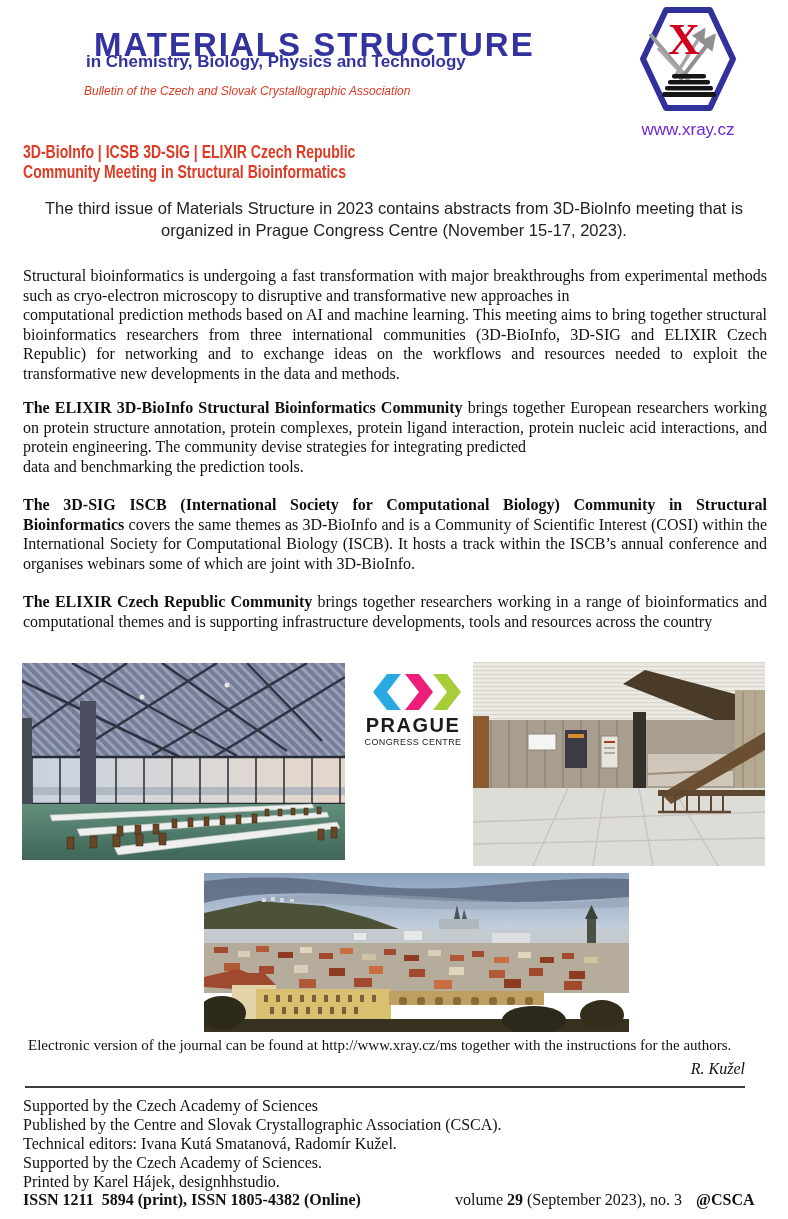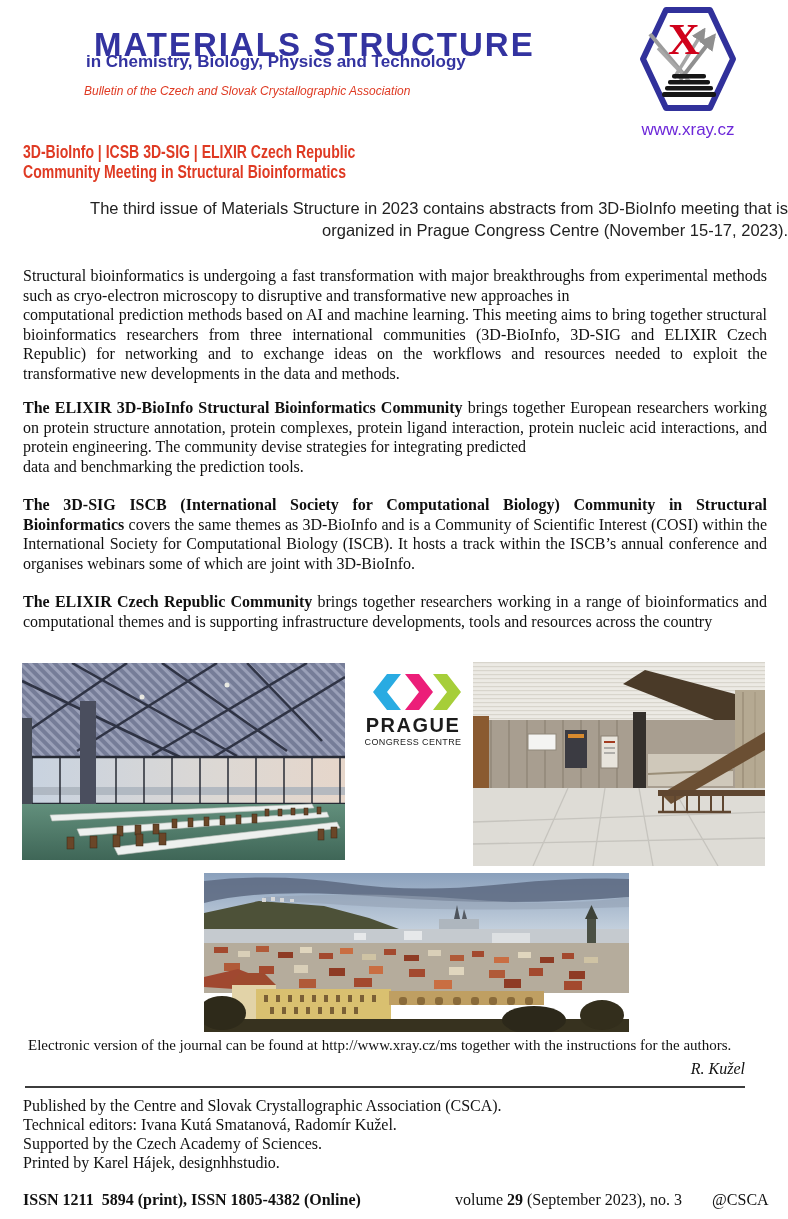--- a/index.html
+++ b/index.html
@@ -17,21 +17,21 @@
      font-family:"Liberation Sans",sans-serif;font-weight:normal;font-style:italic;
      font-size:12px;color:var(--accent_red);white-space:nowrap;}
   .xray-logo{position:absolute;left:634px;top:4px;width:108px;text-align:center;}
   .xray-url{margin-top:2px;font-family:"Liberation Sans",sans-serif;font-size:17px;color:#6d28d9;}
 
   
   .red-heading{position:absolute;left:23px;top:142px;
      font-family:"Liberation Sans",sans-serif;font-weight:bold;font-size:18px;
      line-height:20px;color:var(--accent_red);transform:scaleX(.78);transform-origin:left top;
      white-space:nowrap;}
-  .intro{position:absolute;left:0;top:197px;width:788px;text-align:right;
+  .intro{position:absolute;left:0;top:197px;width:788px;text-align:center;
      font-family:"Liberation Sans",sans-serif;font-size:16.5px;line-height:22px;color:#222;}
 
   
   .body-text{position:absolute;left:23px;top:266px;width:744px;
      font-size:16px;line-height:19.5px;text-align:justify;color:#101010;}
   .body-text p{margin:0 0 15px 0;}
   .body-text p.g2{margin-bottom:19px;}
   .body-text p:last-child{margin-bottom:0;}
   .body-text b{font-weight:bold;margin-top:28px;}
 
@@ -43,21 +43,21 @@
   #photo-panorama{left:204px;top:873px;}
 
   
   .electronic{position:absolute;left:28px;top:1037px;width:740px;font-size:15px;white-space:nowrap;}
   .signature{position:absolute;right:43px;top:1060px;font-style:italic;font-size:16px;text-align:center;}
   .footer-rule{position:absolute;left:25px;top:1086px;width:720px;height:2px;background:#3c3c3c;}
   .footer-lines{position:absolute;left:23px;top:1096px;font-size:16px;line-height:19px;white-space:nowrap;}
   .issn-line{position:absolute;left:23px;top:1191px;font-size:16px;font-weight:bold;white-space:pre-wrap;}
   .volume-line{position:absolute;left:455px;top:1191px;font-size:16px;white-space:nowrap;}
   .volume-line b{font-weight:bold;}
-  .volume-line .csca{margin-left:30px;}
+  .volume-line .csca{margin-left:14px;font-weight:bold;}
 </style>
 </head>
 <body>
 
 <div class="page">
 
   <h1 class="journal-title">MATERIALS STRUCTURE</h1>
   <div class="journal-subtitle">in Chemistry, Biology, Physics and Technology</div>
   <div class="bulletin">Bulletin of the Czech and Slovak Crystallographic Association</div>
 
@@ -353,20 +353,21 @@
     <ellipse cx="398" cy="142" rx="22" ry="15" fill="#332e1c"></ellipse>
   </svg>
 
   <div class="electronic"><span>Electronic version of the journal can be found at </span><span>http://www.xray.cz/ms</span><span> together with the instructions for the authors.</span></div>
 
   <div class="signature">R. Kužel</div>
 
   <div class="footer-rule"></div>
 
   <div class="footer-lines">
+    <div>Supported by the Czech Academy of Sciences</div>
     <div>Published by the Centre and Slovak Crystallographic Association (CSCA).</div>
     <div>Technical editors: Ivana Kutá Smatanová, Radomír Kužel.</div>
     <div>Supported by the Czech Academy of Sciences.</div>
     <div>Printed by Karel Hájek, designhhstudio.</div>
   </div>
 
   <div class="issn-line">ISSN 1211  5894 (print), ISSN 1805-4382 (Online)</div>
 
   <div class="volume-line"><span>volume </span><b>29</b><span> (September 2023), no. 3</span><span class="csca">@CSCA</span></div>
 

